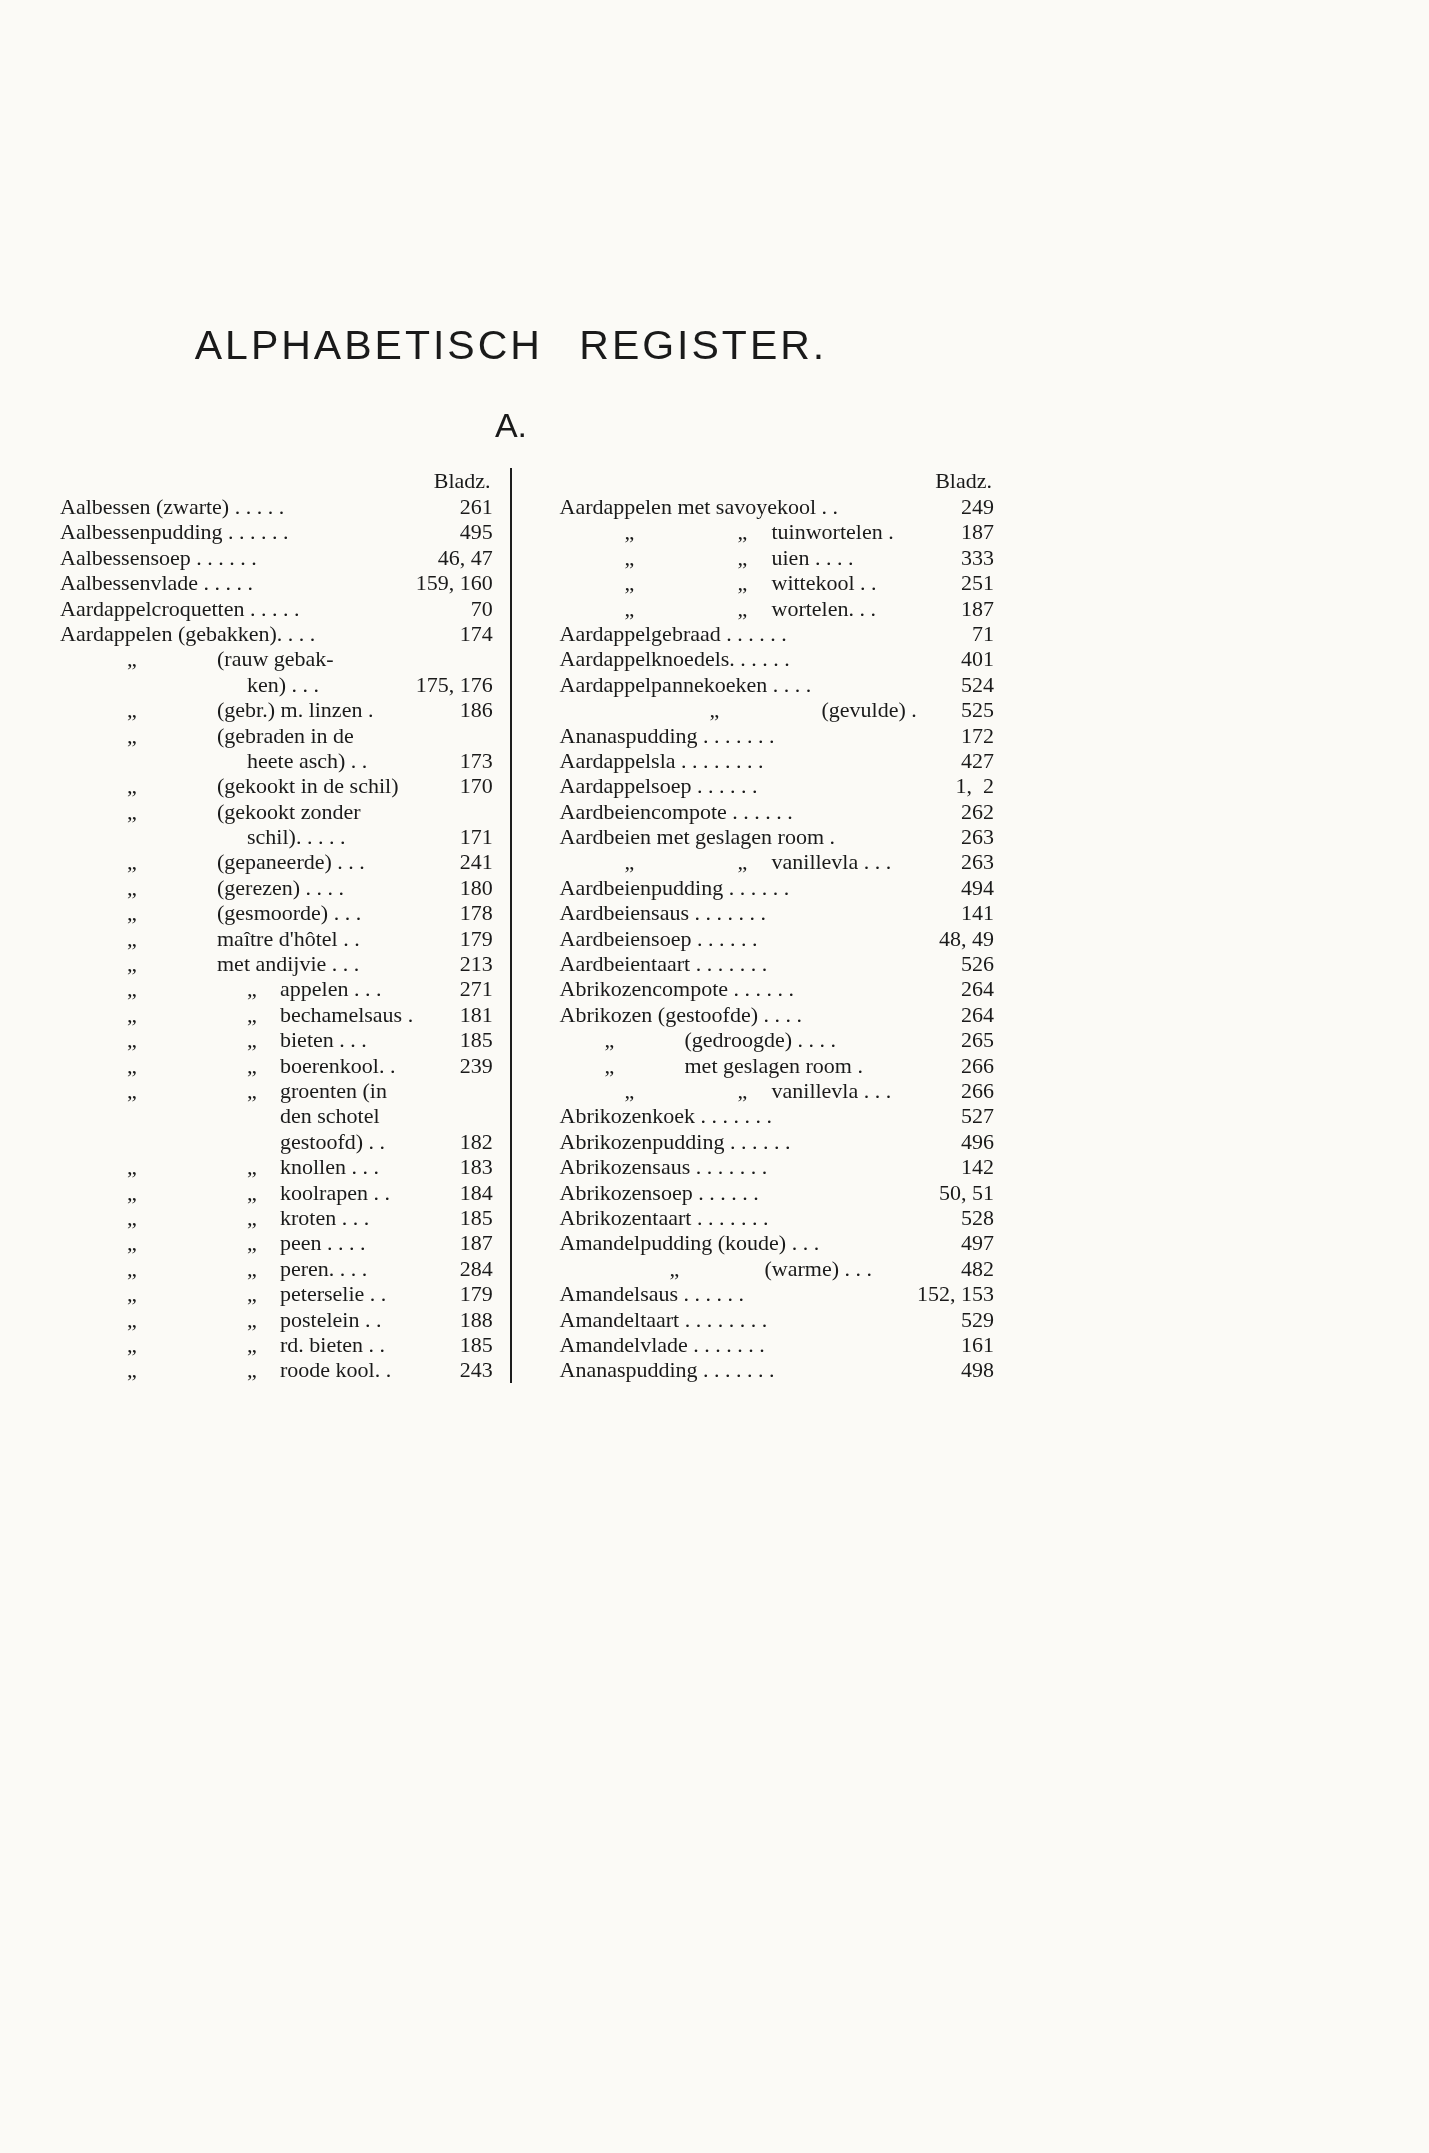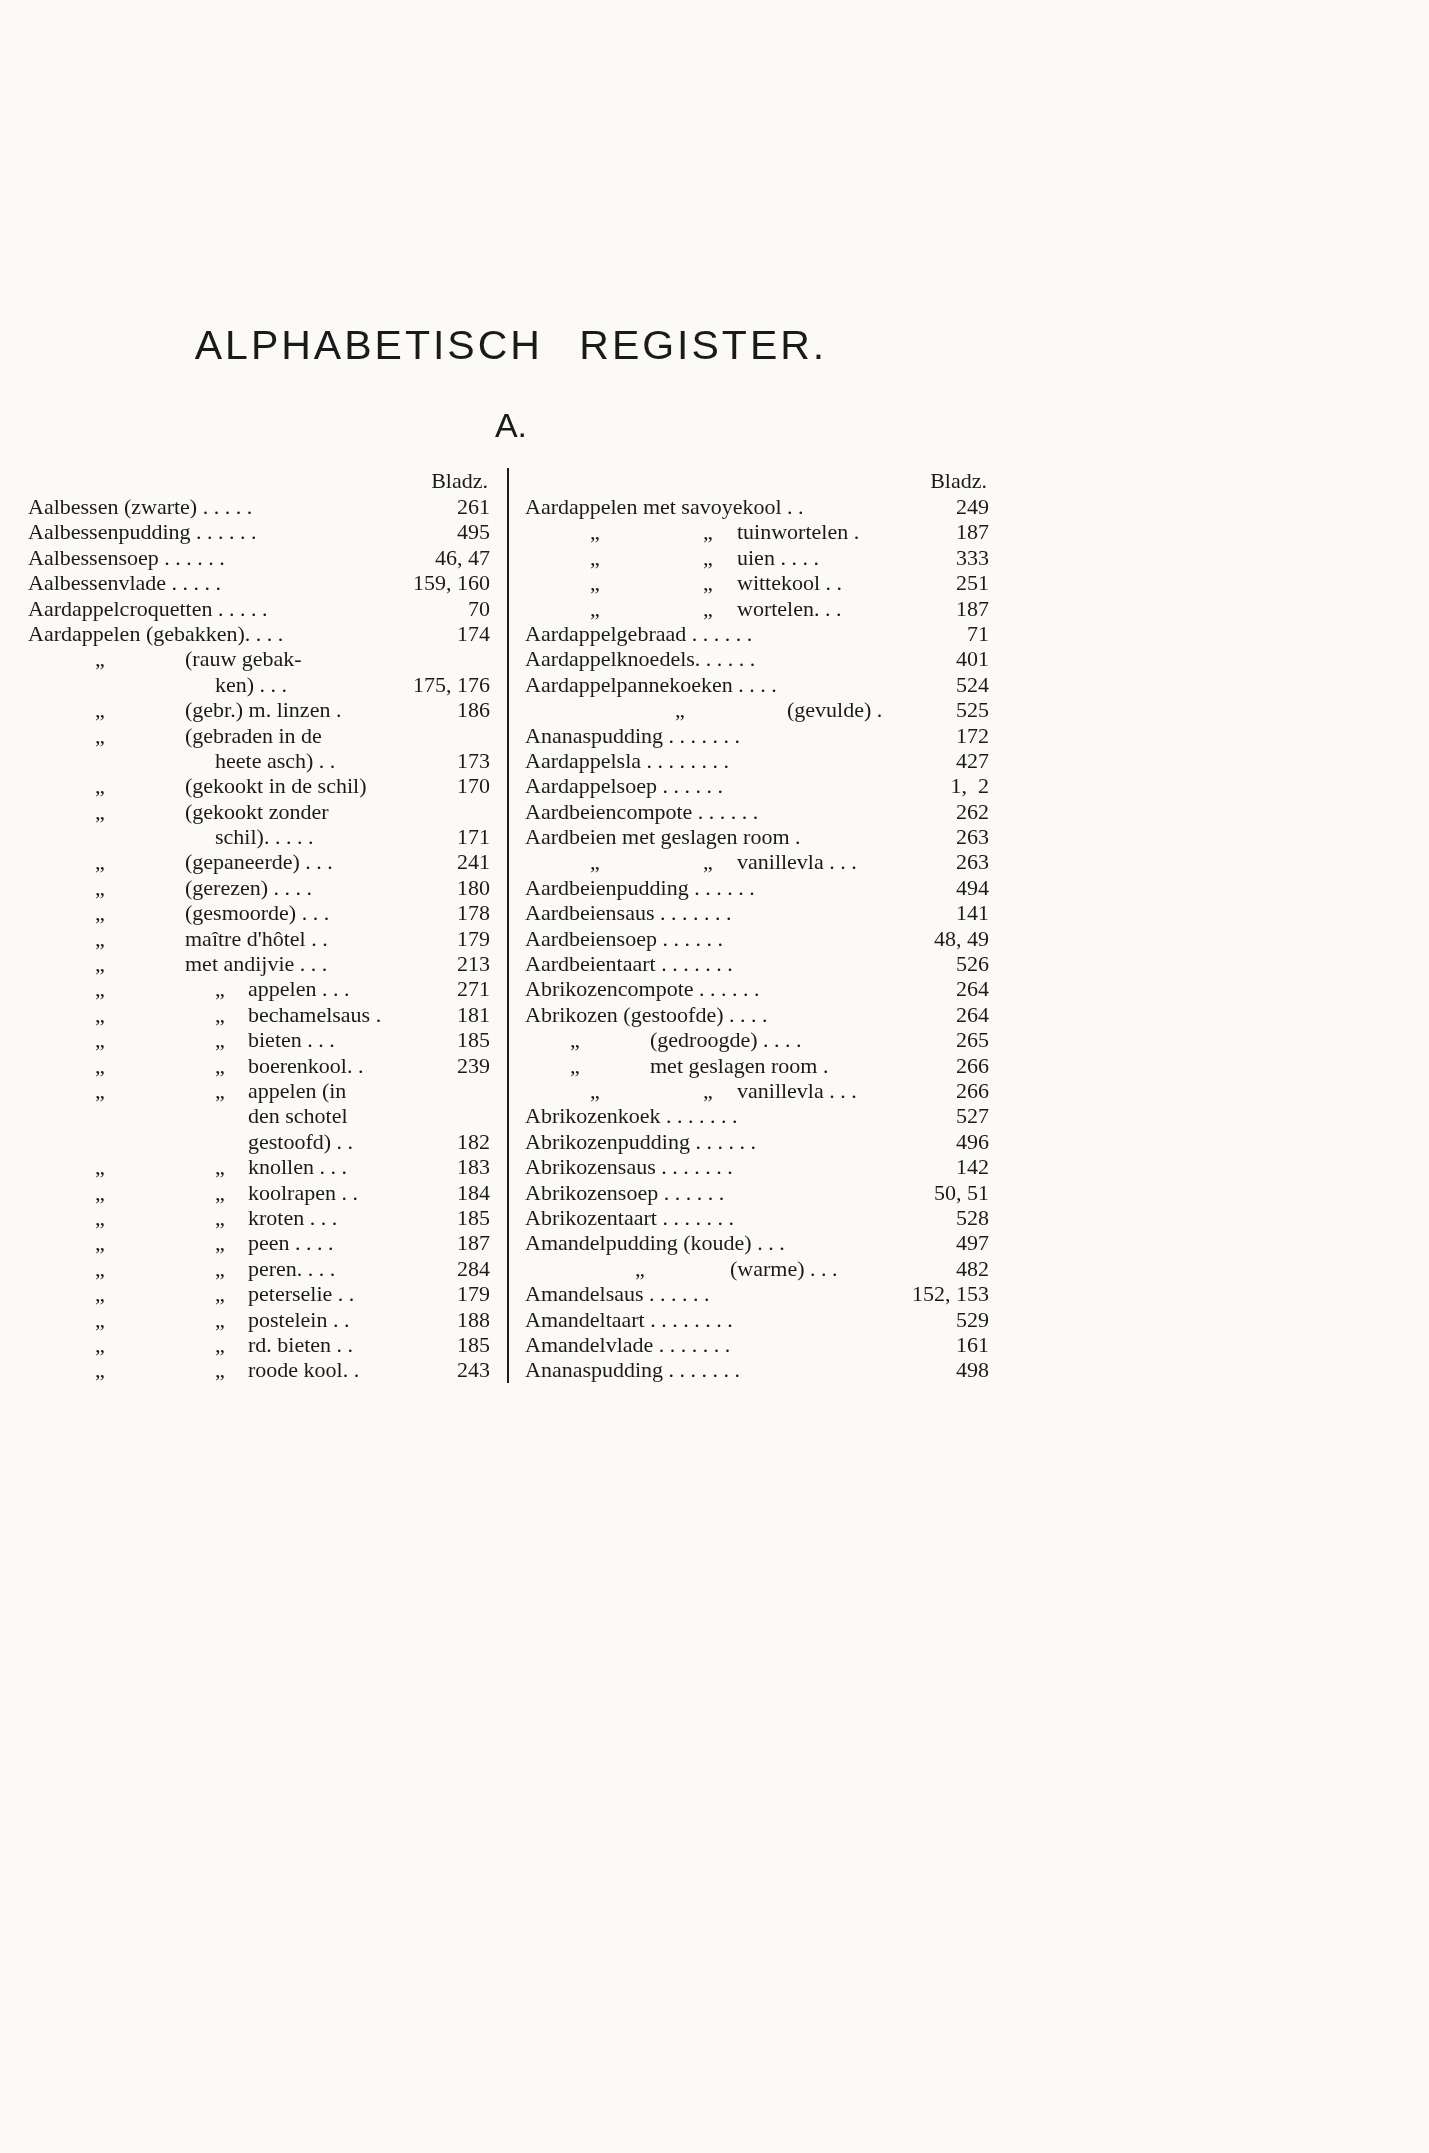--- a/index.html
+++ b/index.html
@@ -22,21 +22,21 @@
     color: var(--ink, #1a1a1a);
   }
   .section-letter {
     position: absolute; top: 406px; left: 0; width: 100%;
     text-align: center;
     font-family: "Liberation Sans", "DejaVu Sans", sans-serif;
     font-size: 34px; font-weight: 400;
   }
 
   .register { position: absolute; top: 468px; left: 0; width: 100%; display: flex; align-items: stretch; }
-  .col { width: 462px; }
+  .col { width: 462px; margin-left: 32px; }
   .col.right { width: 464px; }
   .divider { width: 2px; background: #1d1d1d; margin-left: 17px; margin-right: 16px; }
 
   .col-header {
     text-align: right; font-size: 22px; line-height: 26px;
     padding-right: 2px; height: 26px;
   }
 
   .line {
     position: relative; display: flex;
@@ -74,21 +74,21 @@
             <div class="line"><span class="txt" style="padding-left: 187px;">schil). . . . .</span><span class="pagenum">171</span></div>
             <div class="line"><span class="ditto" style="left: 67px;">„</span><span class="txt" style="padding-left: 157px;">(gepaneerde) . . .</span><span class="pagenum">241</span></div>
             <div class="line"><span class="ditto" style="left: 67px;">„</span><span class="txt" style="padding-left: 157px;">(gerezen) . . . .</span><span class="pagenum">180</span></div>
             <div class="line"><span class="ditto" style="left: 67px;">„</span><span class="txt" style="padding-left: 157px;">(gesmoorde) . . .</span><span class="pagenum">178</span></div>
             <div class="line"><span class="ditto" style="left: 67px;">„</span><span class="txt" style="padding-left: 157px;">maître d'hôtel . .</span><span class="pagenum">179</span></div>
             <div class="line"><span class="ditto" style="left: 67px;">„</span><span class="txt" style="padding-left: 157px;">met andijvie . . .</span><span class="pagenum">213</span></div>
             <div class="line"><span class="ditto" style="left: 67px;">„</span><span class="ditto" style="left: 187px;">„</span><span class="txt" style="padding-left: 220px;">appelen . . .</span><span class="pagenum">271</span></div>
             <div class="line"><span class="ditto" style="left: 67px;">„</span><span class="ditto" style="left: 187px;">„</span><span class="txt" style="padding-left: 220px; text-align: center;">bechamelsaus .</span><span class="pagenum">181</span></div>
             <div class="line"><span class="ditto" style="left: 67px;">„</span><span class="ditto" style="left: 187px;">„</span><span class="txt" style="padding-left: 220px;">bieten . . .</span><span class="pagenum">185</span></div>
             <div class="line"><span class="ditto" style="left: 67px;">„</span><span class="ditto" style="left: 187px;">„</span><span class="txt" style="padding-left: 220px;">boerenkool. .</span><span class="pagenum">239</span></div>
-            <div class="line"><span class="ditto" style="left: 67px;">„</span><span class="ditto" style="left: 187px;">„</span><span class="txt" style="padding-left: 220px;">appelen (in</span></div>
+            <div class="line"><span class="ditto" style="left: 67px;">„</span><span class="ditto" style="left: 187px;">„</span><span class="txt" style="padding-left: 220px;">groenten (in</span></div>
             <div class="line"><span class="txt" style="padding-left: 220px;">den schotel</span></div>
             <div class="line"><span class="txt" style="padding-left: 220px;">gestoofd) . .</span><span class="pagenum">182</span></div>
             <div class="line"><span class="ditto" style="left: 67px;">„</span><span class="ditto" style="left: 187px;">„</span><span class="txt" style="padding-left: 220px;">knollen . . .</span><span class="pagenum">183</span></div>
             <div class="line"><span class="ditto" style="left: 67px;">„</span><span class="ditto" style="left: 187px;">„</span><span class="txt" style="padding-left: 220px;">koolrapen . .</span><span class="pagenum">184</span></div>
             <div class="line"><span class="ditto" style="left: 67px;">„</span><span class="ditto" style="left: 187px;">„</span><span class="txt" style="padding-left: 220px;">kroten . . .</span><span class="pagenum">185</span></div>
             <div class="line"><span class="ditto" style="left: 67px;">„</span><span class="ditto" style="left: 187px;">„</span><span class="txt" style="padding-left: 220px; text-align: right;">peen . . . .</span><span class="pagenum">187</span></div>
             <div class="line"><span class="ditto" style="left: 67px;">„</span><span class="ditto" style="left: 187px;">„</span><span class="txt" style="padding-left: 220px;">peren. . . .</span><span class="pagenum">284</span></div>
             <div class="line"><span class="ditto" style="left: 67px;">„</span><span class="ditto" style="left: 187px;">„</span><span class="txt" style="padding-left: 220px;">peterselie . .</span><span class="pagenum">179</span></div>
             <div class="line"><span class="ditto" style="left: 67px;">„</span><span class="ditto" style="left: 187px;">„</span><span class="txt" style="padding-left: 220px;">postelein . .</span><span class="pagenum">188</span></div>
             <div class="line"><span class="ditto" style="left: 67px;">„</span><span class="ditto" style="left: 187px;">„</span><span class="txt" style="padding-left: 220px;">rd. bieten . .</span><span class="pagenum">185</span></div>

